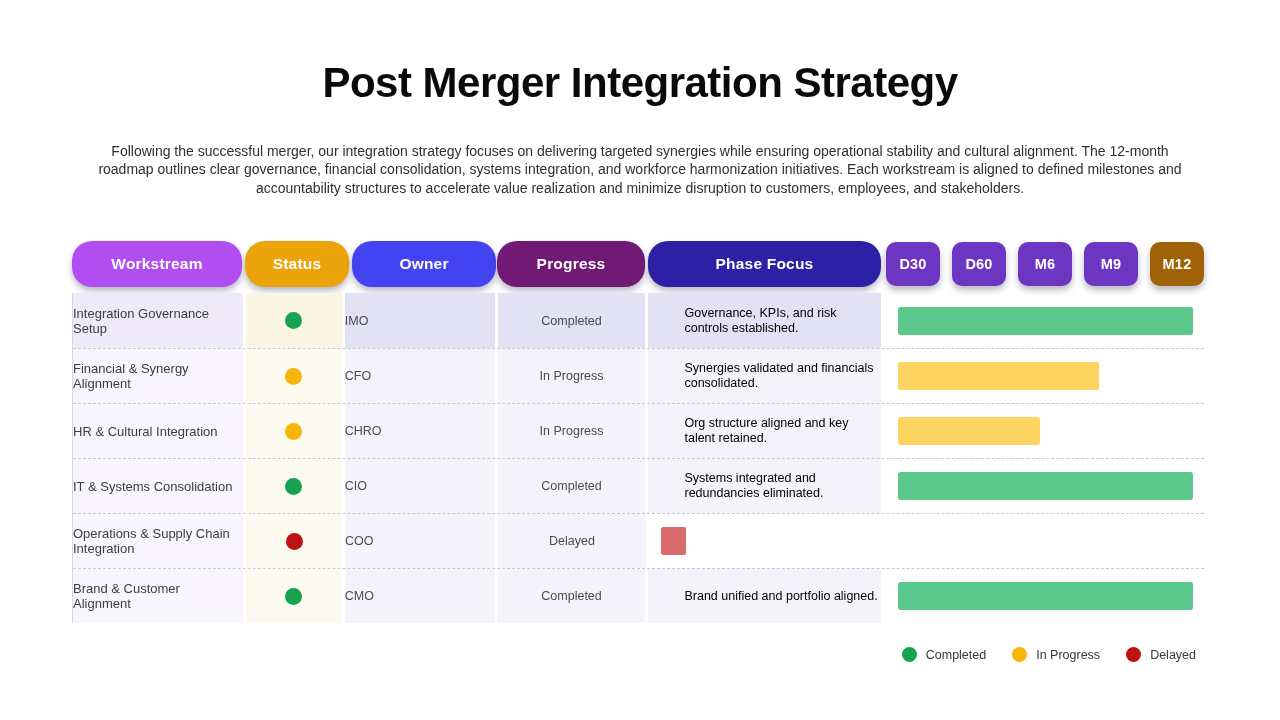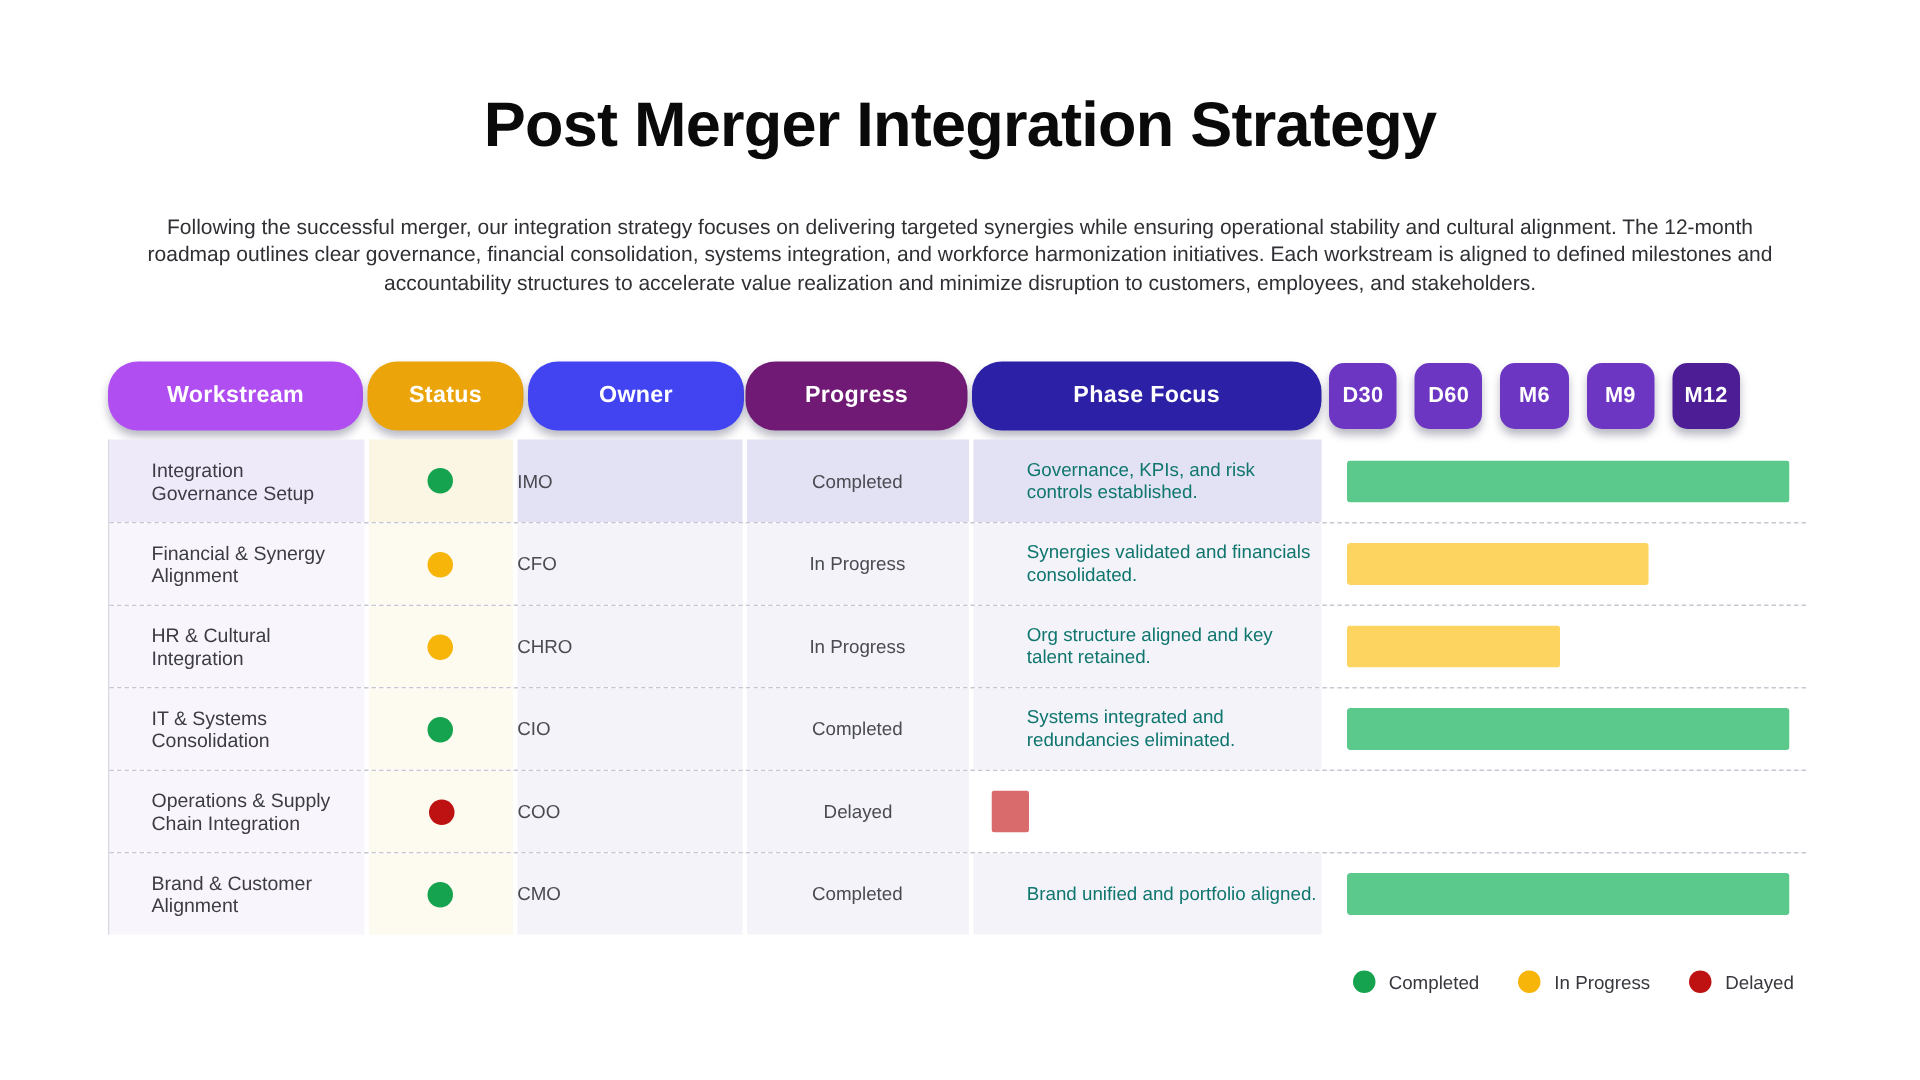--- a/index.html
+++ b/index.html
@@ -21,36 +21,36 @@
   
   .thead { display:flex; align-items:center; margin-bottom:6px; }
   .hbtn {
     height:46px; border-radius:20px; display:flex; align-items:center; justify-content:center;
     color:#ffffff; font-weight:700; font-size:15.5px; letter-spacing:.2px;
     box-shadow:0 4px 6px rgba(55,55,90,.35);
   }
   .h-work{width:170px;margin-right:3px;} .h-status{width:104px;margin-right:3px;}
   .h-owner{width:144px;margin-right:1px;} .h-progress{width:148px;margin-right:3px;}
   .h-phase{width:233px;margin-right:5px;}
-  .mgroup{ width:274px; display:flex; gap:12px;justify-content:space-between; }
+  .mgroup{ width:318px; display:flex; gap:12px;justify-content:space-between; }
   .mbtn{ flex:1; height:44px; font-size:14.5px; border-radius:10px; }
   
   .tbody { border-left:1px solid #d9d6e4; }
   .trow { display:flex; height:55px; }
   .trow + .trow { border-top:1px dashed #c7c6d3; }
   .cell { display:flex; align-items:center; }
-  .c-work { width:170px; margin-right:3px; padding-left:28px; padding-right:10px;
+  .c-work { width:170px; margin-right:3px; padding-right:10px;
             font-size:13px; line-height:1.18; color:#3d3c45; background:#F8F6FC; }
   .c-status { width:96px; margin-right:3px; justify-content:center; background:#FDFAEF; }
   .c-owner { width:150px; margin-right:3px; justify-content:flex-start;
              font-size:12.5px; color:#4a4a52; background:#F4F3FA; }
   .c-progress { width:148px; margin-right:3px; justify-content:center;
              font-size:12.5px; color:#4a4a52; background:#F4F3FA; }
   .c-phase { width:233px; margin-right:5px; padding-left:36px; 
-             font-size:12.5px; line-height:1.2; color:#0f766e; background:#F4F3FA; }
+             font-size:12.5px; line-height:1.2; color:#000000; background:#F4F3FA; }
   .c-gantt { width:318px; display:flex; gap:8px; position:relative; }
   .gcol { flex:1; background:#F7F6FC; }
   .trow.hl .c-work{background:#EFEAF9;} .trow.hl .c-status{background:#FBF6E4;}
   .trow.hl .c-owner,.trow.hl .c-progress,.trow.hl .c-phase{background:#E3E2F4;}
   .trow.hl .gcol{background:#ECEAF7;}
   .track { position:absolute; left:12px; right:11px; top:50%; transform:translateY(-50%);
            height:28px; background:#ffffff; border-radius:2px; overflow:hidden; }
   .bar { height:100%; border-radius:2px; }
   .dot { width:17px; height:17px; border-radius:50%; }
   
@@ -75,21 +75,21 @@
       <div class="hbtn h-work" style="background-color: rgb(176, 78, 242);">Workstream</div>
       <div class="hbtn h-status" style="background-color: rgb(235, 164, 10);">Status</div>
       <div class="hbtn h-owner" style="background-color: rgb(66, 68, 242);">Owner</div>
       <div class="hbtn h-progress" style="background-color: #701a75;">Progress</div>
       <div class="hbtn h-phase" style="background-color: rgb(44, 32, 166);">Phase Focus</div>
       <div class="mgroup">
         <div class="hbtn mbtn" style="background-color: rgb(108, 54, 195);">D30</div>
         <div class="hbtn mbtn" style="background-color: rgb(108, 54, 195);">D60</div>
         <div class="hbtn mbtn" style="background-color: rgb(108, 54, 195);">M6</div>
         <div class="hbtn mbtn" style="background-color: rgb(108, 54, 195);">M9</div>
-        <div class="hbtn mbtn" style="background-color: #4c1d95;">M12</div>
+        <div class="hbtn mbtn" style="background-color: #a16207;">M12</div>
       </div>
     </div>
 
     <div class="tbody">
 
       <div class="trow hl">
         <div class="cell c-work">
             <span>Integration Governance Setup</span>
           </div>
         <div class="cell c-status">

